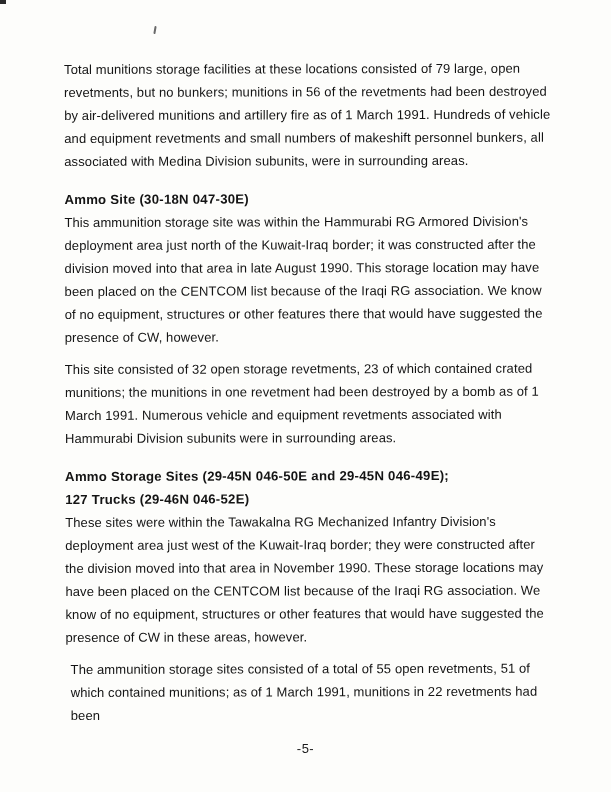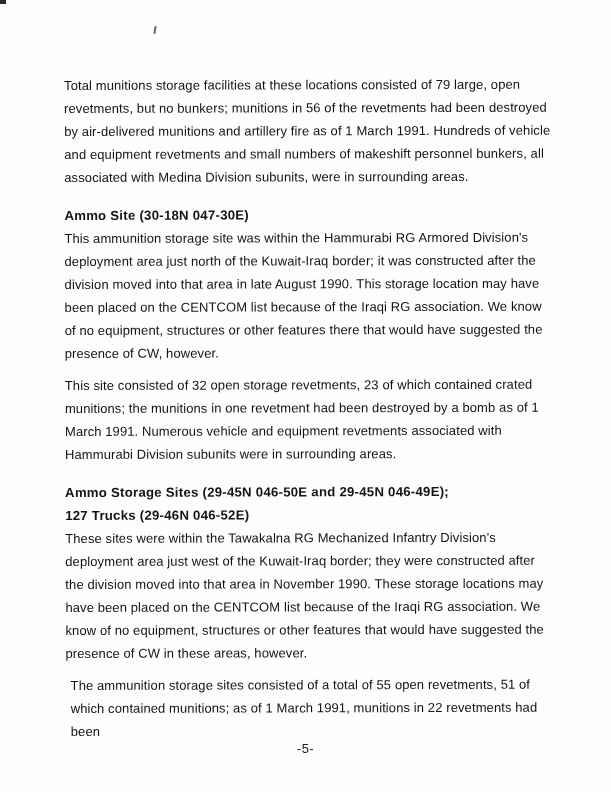--- a/index.html
+++ b/index.html
@@ -12,21 +12,21 @@
     background: #fbfbf9;
     position: relative;
     overflow: hidden;
     font-family: "Liberation Sans", sans-serif;
     color: #141414;
   }
   .page {
     position: absolute;
     inset: 0;
     background: #fdfdfb;
-    padding: 74px 58px 0 64px;
+    padding: 58px 58px 0 64px;
     box-sizing: border-box;
   }
   .content {
     transform: rotate(-0.15deg);
     transform-origin: top left;
   }
   .para {
     font-size: 13px;
     line-height: 23px;
     margin: 0 0 9px 0;

